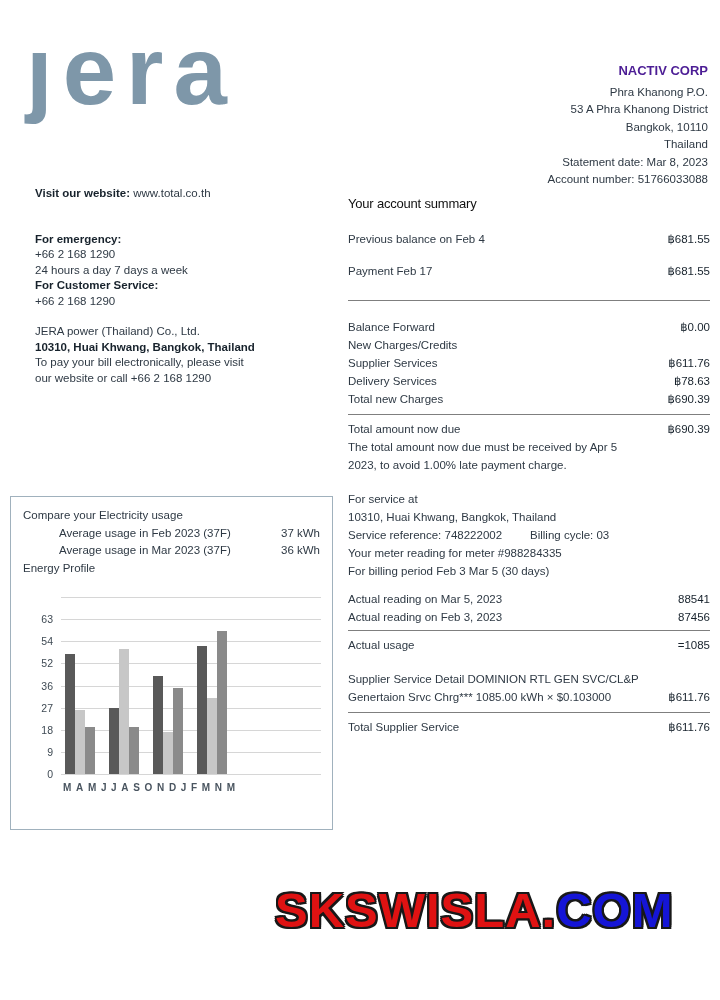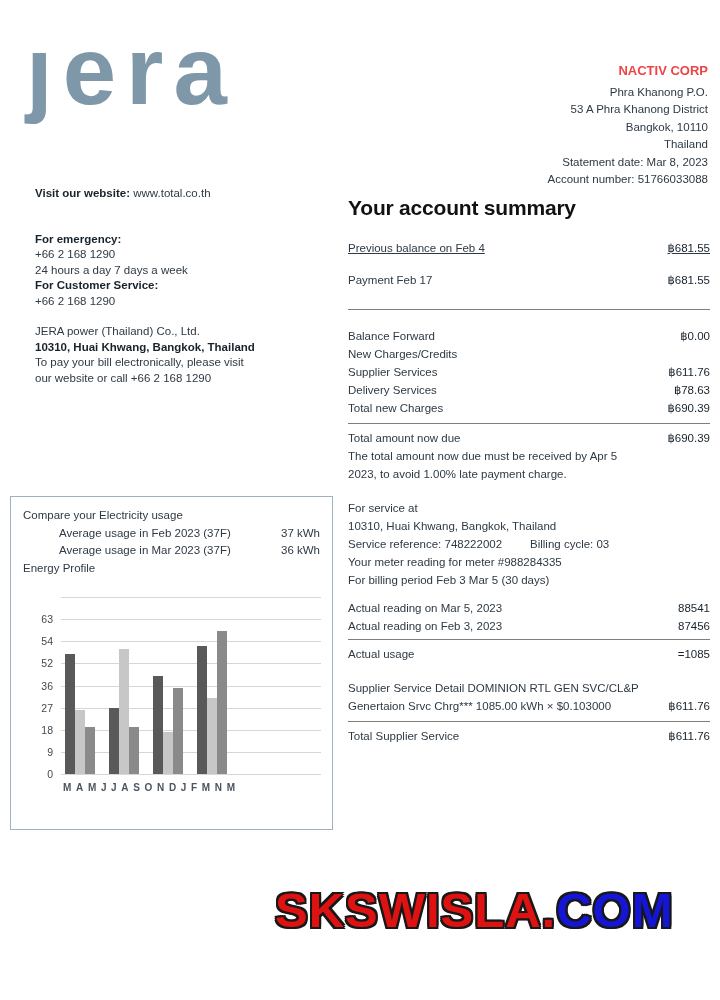--- a/index.html
+++ b/index.html
@@ -21,36 +21,36 @@
     color:#7e97a9;
     line-height:1.1;
   }
 
   
   .recipient {
     right:12px; top:62px; width:330px;
     text-align:right;
     font-size:11.5px; line-height:17.5px;
   }
-  .recipient .name { font-size:13px; font-weight:bold; color:#ef4444; margin-bottom:4px; }
+  .recipient .name { font-size:13px; font-weight:bold; color:#4c1d95; margin-bottom:4px; }
 
   
   .leftinfo {
     left:35px; top:186px; width:290px;
     font-size:11.5px; line-height:15.5px;
   }
   .leftinfo .gap { height:15px; }
   .b { font-weight:bold; color:#17222c; }
 
   
   .summary {
     left:348px; top:196px; width:362px;
   }
   .summary .title {
-    font-size:21px; font-weight:bold; color:#111;
+    font-size:13px; font-weight:normal; color:#111;
     margin-bottom:19px; letter-spacing:-0.2px;
   }
   .srow { display:flex; justify-content:space-between; font-size:11.5px; height:18px; line-height:18px; }
   .srow .val { color:#17222c; }
   .srow.cols { justify-content:flex-start; }
   .srow.cols .mid { position:absolute; left:182px; }
   .srow.cols { position:relative; }
   .stext { font-size:11.5px; height:18px; line-height:18px; }
   .rule { border-top:1.5px solid #7f7f7f; height:2px; }
 
@@ -117,21 +117,21 @@
   <div class="gap"></div>
   <div>JERA power (Thailand) Co., Ltd.</div>
   <div class="b">10310, Huai Khwang, Bangkok, Thailand</div>
   <div>To pay your bill electronically, please visit</div>
   <div>our website or call +66 2 168 1290</div>
 </div>
 
 <div class="abs summary">
   <div class="title">Your account summary</div>
   <div id="summary-rows">
-      <div class="srow" style="margin-top: 16px; text-decoration: underline;">
+      <div class="srow" style="margin-top: 16px;">
         <span class="lbl">Previous balance  on Feb 4</span>
         <span class="val">฿681.55</span>
       </div>
       <div class="srow" style="margin-top: 14px;">
         <span class="lbl">Payment  Feb 17</span>
         <span class="val">฿681.55</span>
       </div>
       <div class="rule" style="margin-top: 20px;"></div>
       <div class="srow" style="margin-top: 16px;">
         <span class="lbl">Balance  Forward</span>

